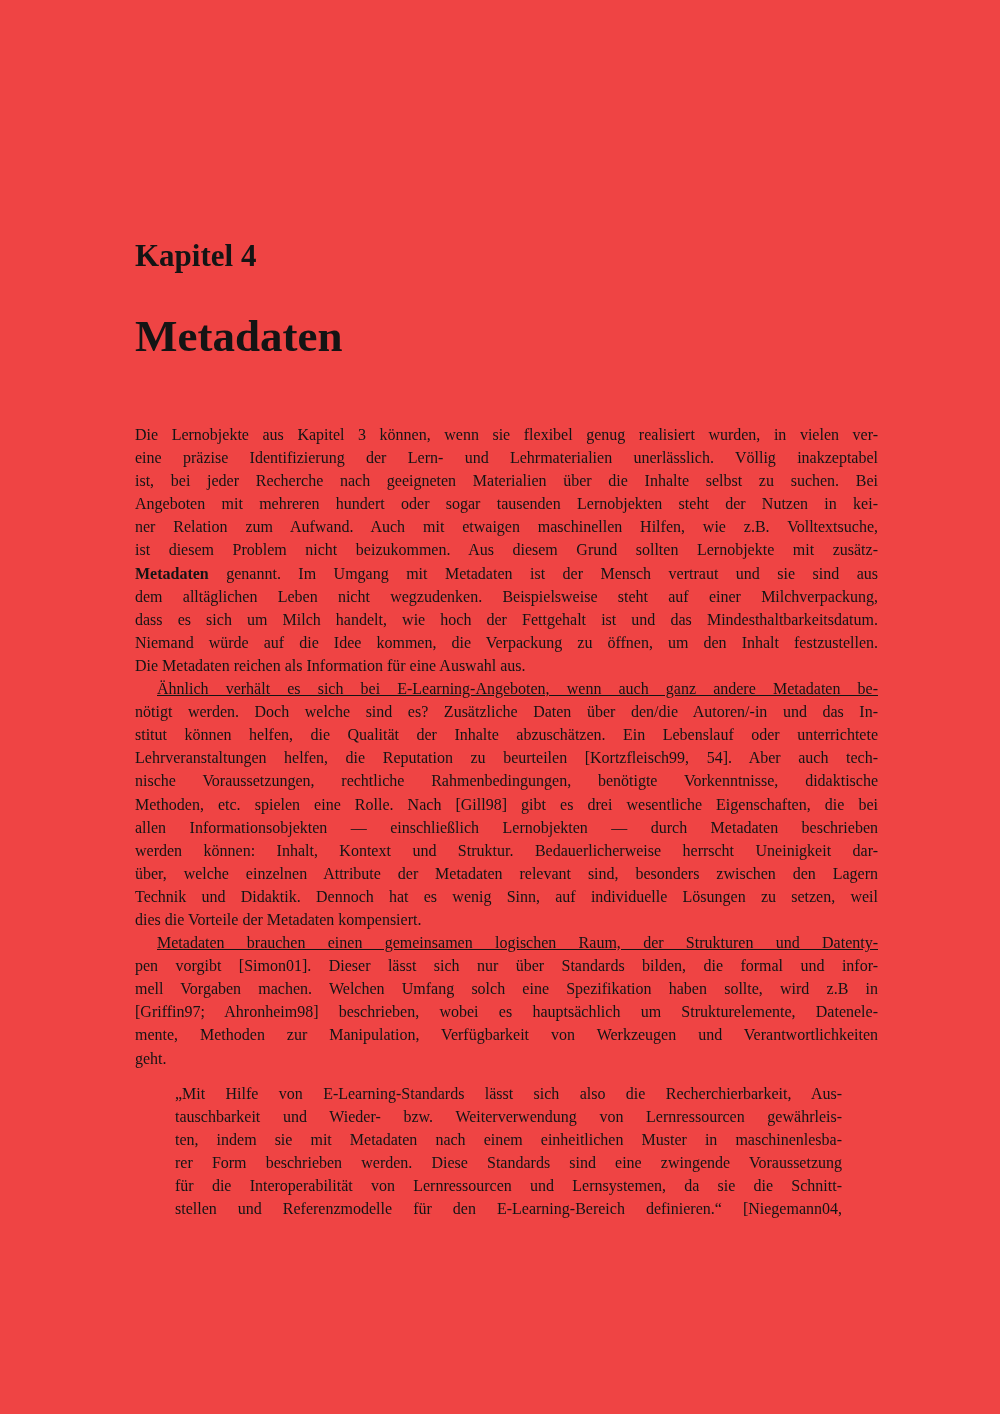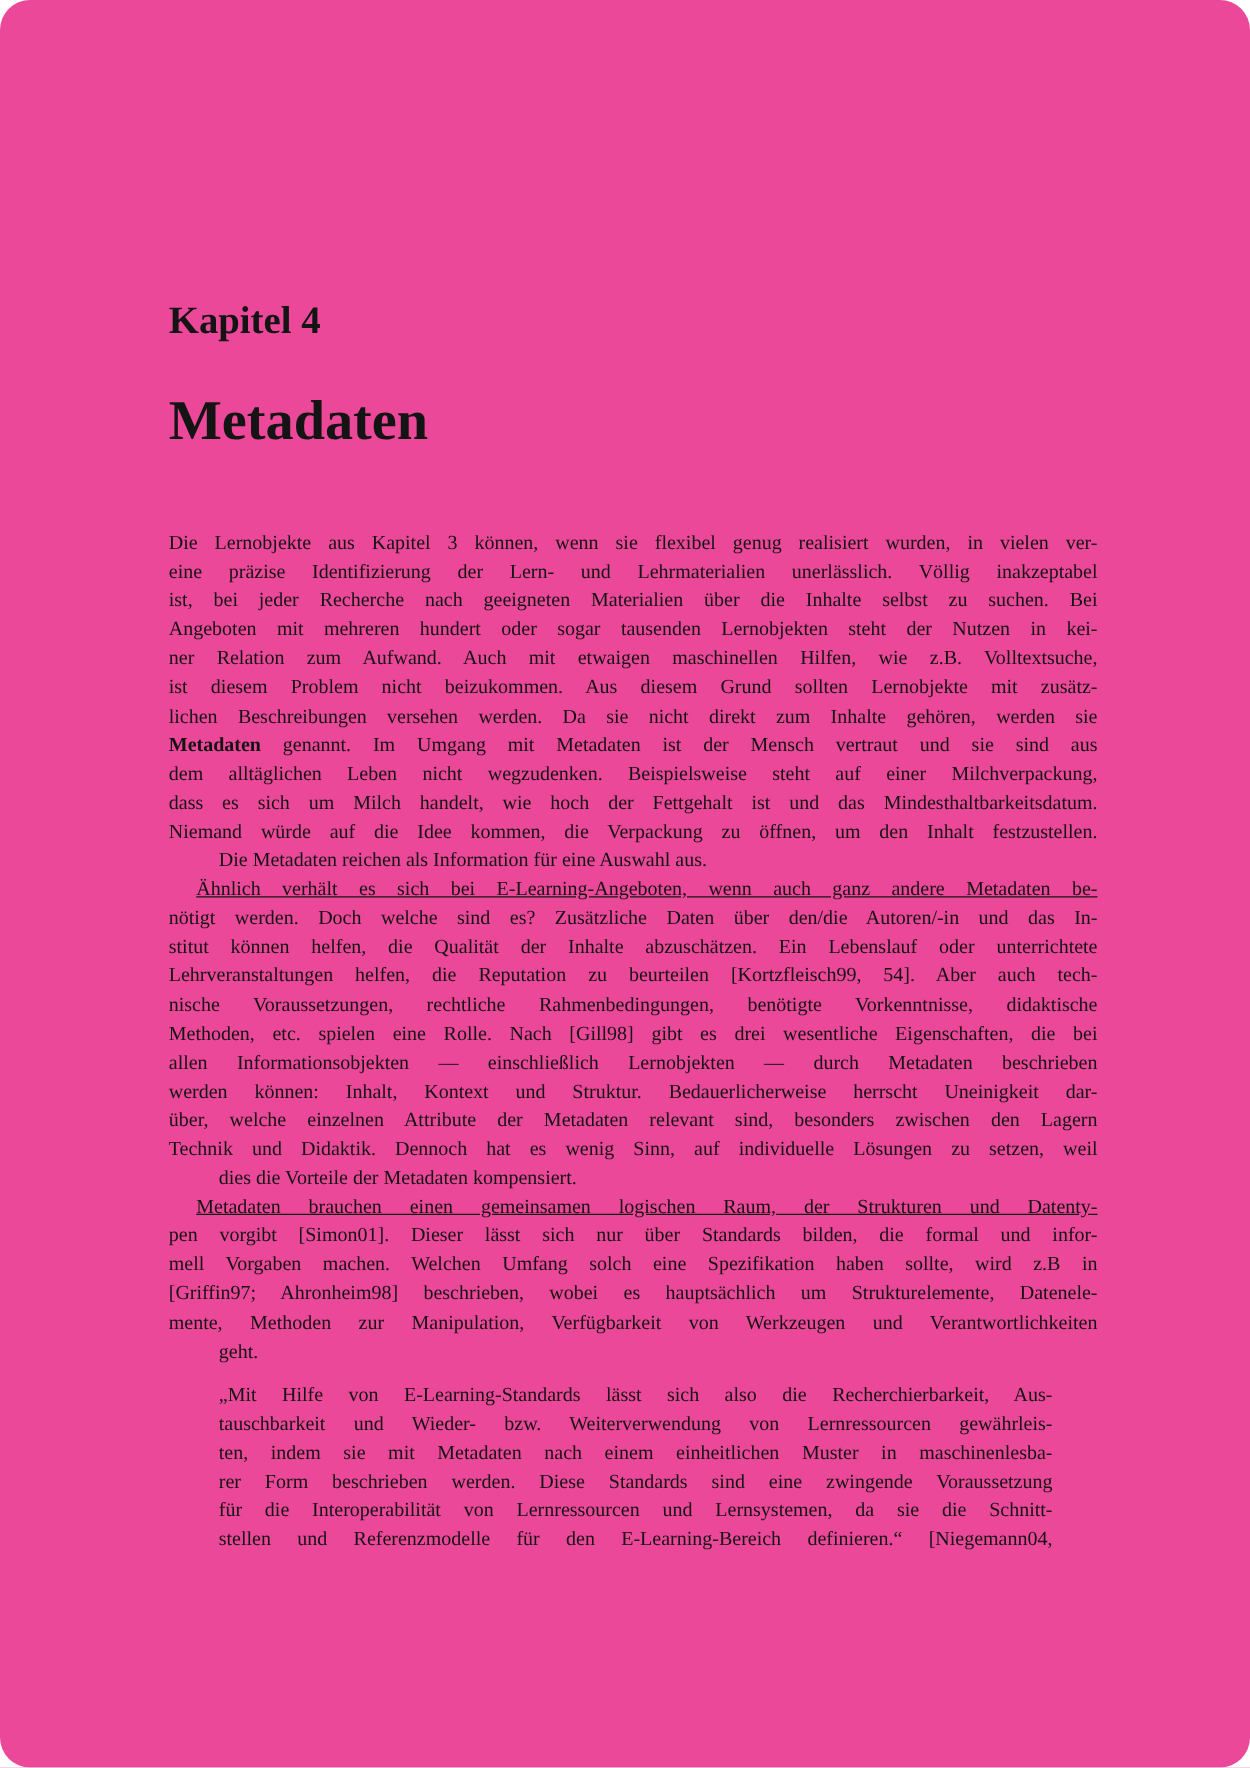--- a/index.html
+++ b/index.html
@@ -1,24 +1,23 @@
 <!DOCTYPE html>
 <html><head>
 <meta charset="utf-8">
 <style>
   html, body { margin: 0; padding: 0; background: #ffffff; }
   .page {
     position: relative;
     width: 1000px;
     height: 1414px;
-    background: #ec4899;
+    background: #ef4444;
     color: #141414;
     font-family: "Liberation Serif", "DejaVu Serif", serif;
     overflow: hidden;
-    border-radius: 24px;
   }
   .content {
     position: absolute;
     left: 135px;
     top: 238px;
     width: 743px;
   }
   .chapter-label {
     font-size: 31px;
     font-weight: bold;
@@ -40,21 +39,20 @@
   .quote {
     margin: 12px 36px 20px 40px;
   }
   .tline {
     text-align: justify;
     text-align-last: justify;
     white-space: nowrap; 
   }
   .tline.flush {
     text-align-last: left;
-    margin-left: 40px;
   }
   .tline.firstline-indent {
     text-indent: 22px;
     text-decoration: underline;
   }
   .tline b { font-weight: bold; }
 </style>
 </head>
 <body>
 
@@ -63,21 +61,20 @@
     <p class="chapter-label">Kapitel 4</p>
     <h1 class="chapter-title">Metadaten</h1>
     <div class="body-text" id="body-text">
         <div class="para">
           <div class="tline">Die Lernobjekte aus Kapitel 3 können, wenn sie flexibel genug realisiert wurden, in vielen ver-</div>
           <div class="tline">eine präzise Identifizierung der Lern- und Lehrmaterialien unerlässlich. Völlig inakzeptabel</div>
           <div class="tline">ist, bei jeder Recherche nach geeigneten Materialien über die Inhalte selbst zu suchen. Bei</div>
           <div class="tline">Angeboten mit mehreren hundert oder sogar tausenden Lernobjekten steht der Nutzen in kei-</div>
           <div class="tline">ner Relation zum Aufwand. Auch mit etwaigen maschinellen Hilfen, wie z.B. Volltextsuche,</div>
           <div class="tline">ist diesem Problem nicht beizukommen. Aus diesem Grund sollten Lernobjekte mit zusätz-</div>
-          <div class="tline">lichen Beschreibungen versehen werden. Da sie nicht direkt zum Inhalte gehören, werden sie</div>
           <div class="tline"><b>Metadaten</b> genannt. Im Umgang mit Metadaten ist der Mensch vertraut und sie sind aus</div>
           <div class="tline">dem alltäglichen Leben nicht wegzudenken. Beispielsweise steht auf einer Milchverpackung,</div>
           <div class="tline">dass es sich um Milch handelt, wie hoch der Fettgehalt ist und das Mindesthaltbarkeitsdatum.</div>
           <div class="tline">Niemand würde auf die Idee kommen, die Verpackung zu öffnen, um den Inhalt festzustellen.</div>
           <div class="tline flush">Die Metadaten reichen als Information für eine Auswahl aus.</div>
         </div>
         <div class="para">
           <div class="tline firstline-indent">Ähnlich verhält es sich bei E-Learning-Angeboten, wenn auch ganz andere Metadaten be-</div>
           <div class="tline">nötigt werden. Doch welche sind es? Zusätzliche Daten über den/die Autoren/-in und das In-</div>
           <div class="tline">stitut können helfen, die Qualität der Inhalte abzuschätzen. Ein Lebenslauf oder unterrichtete</div>

